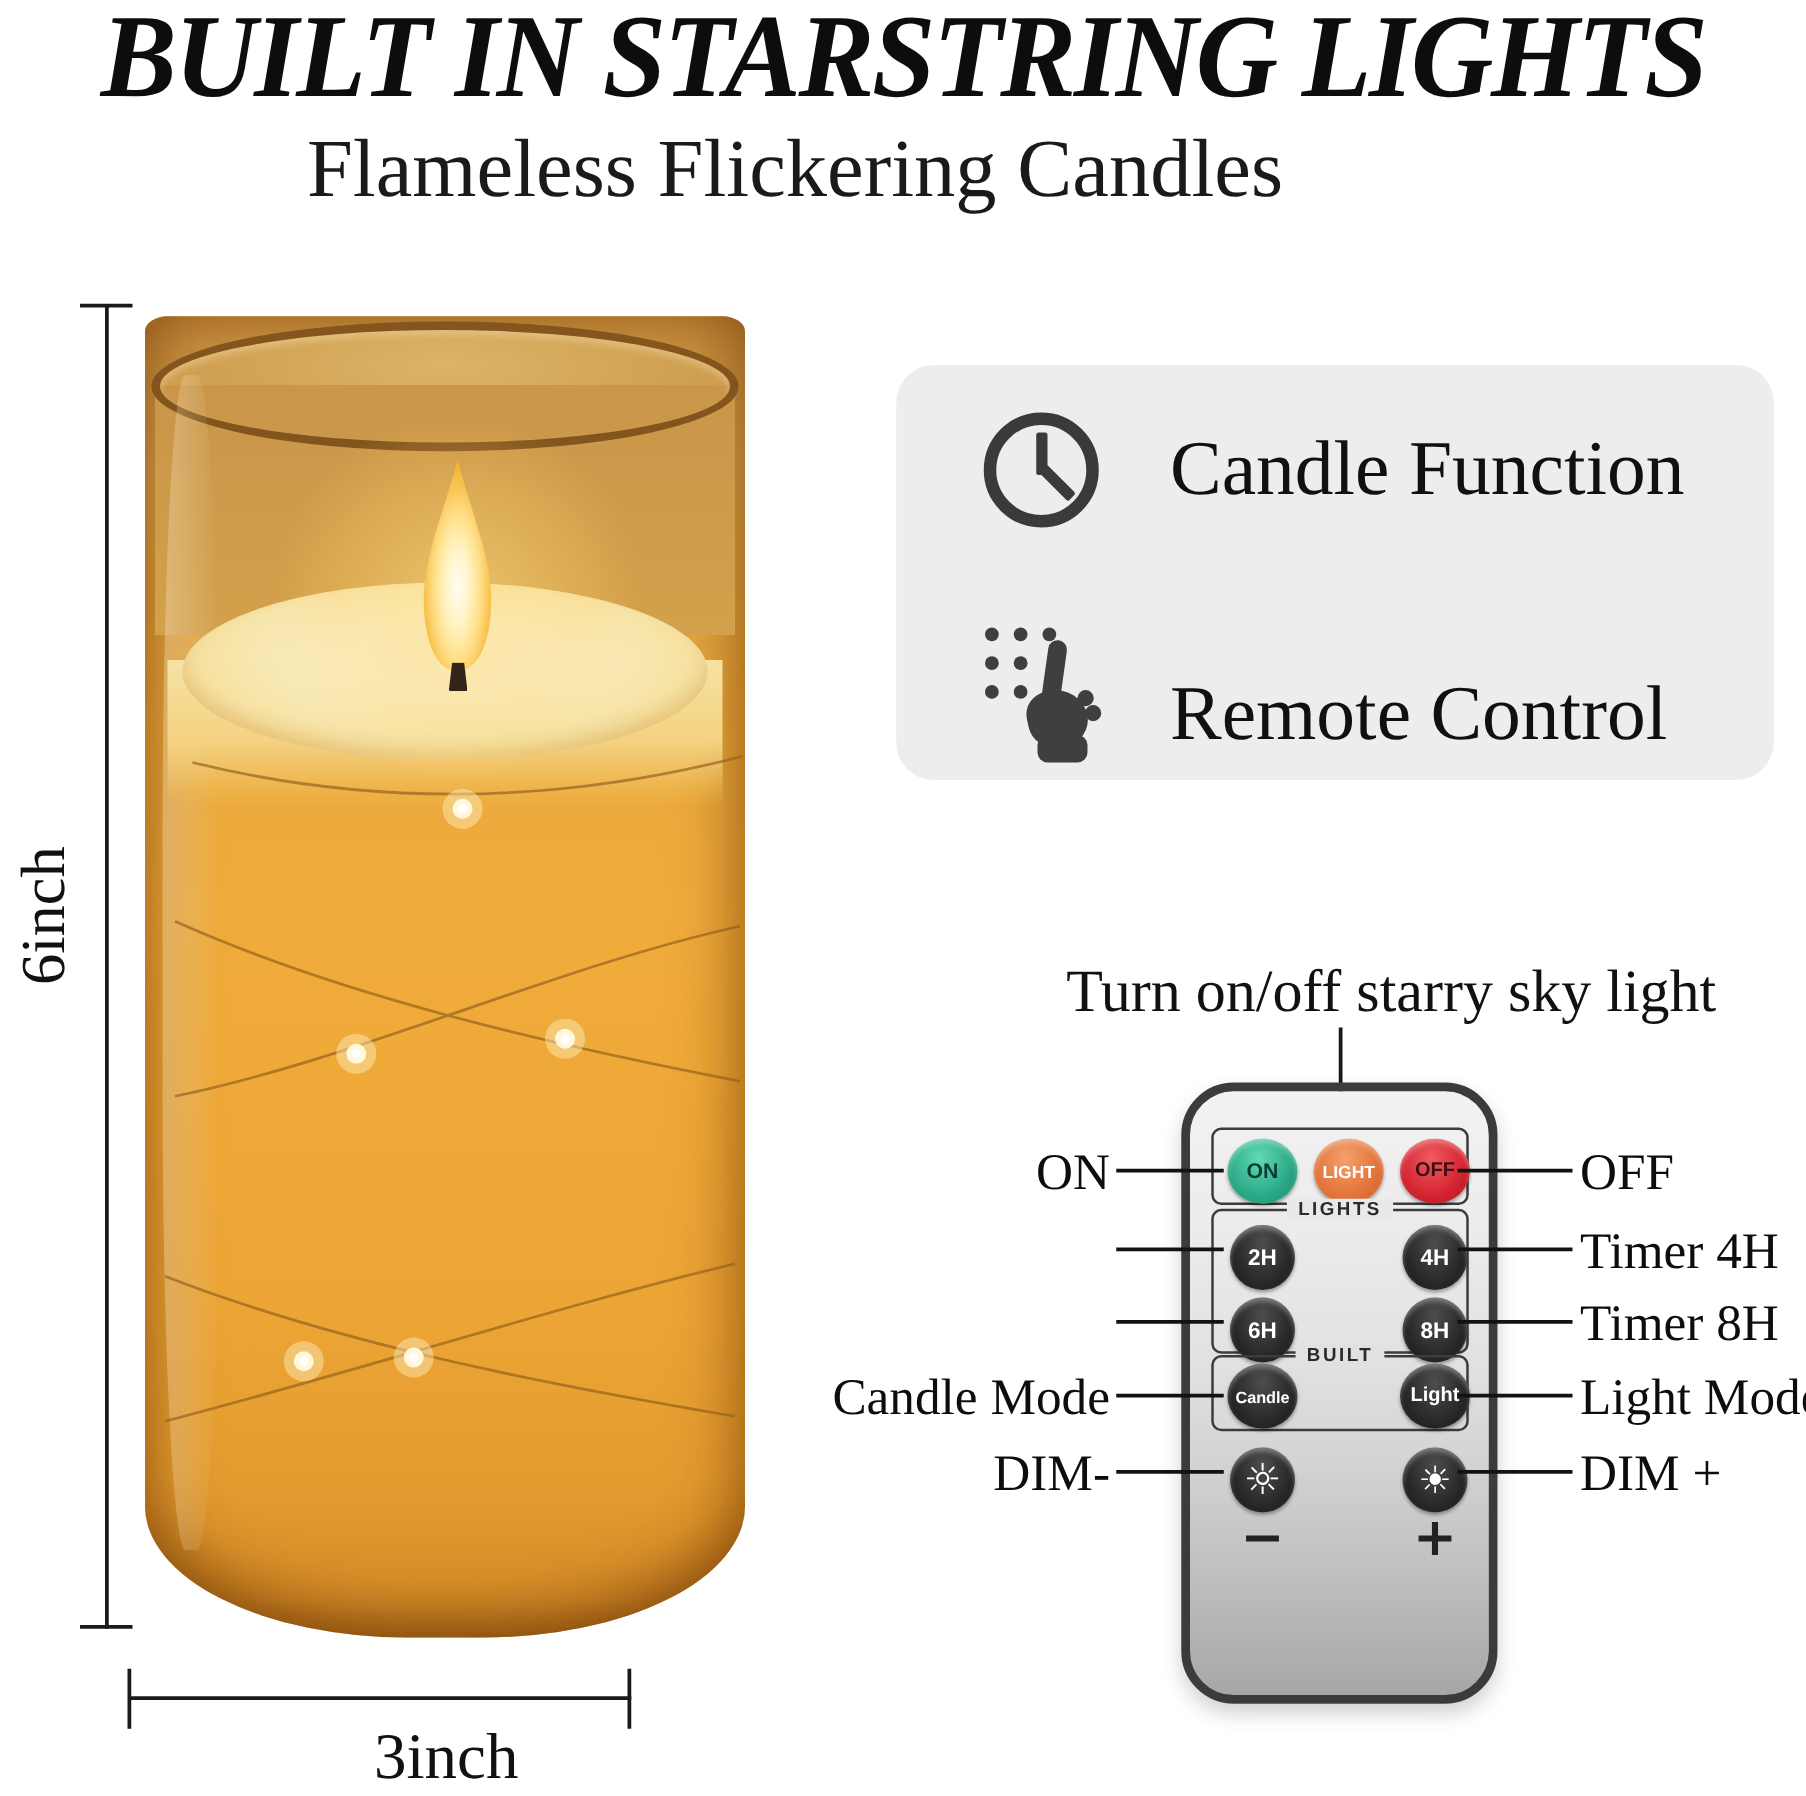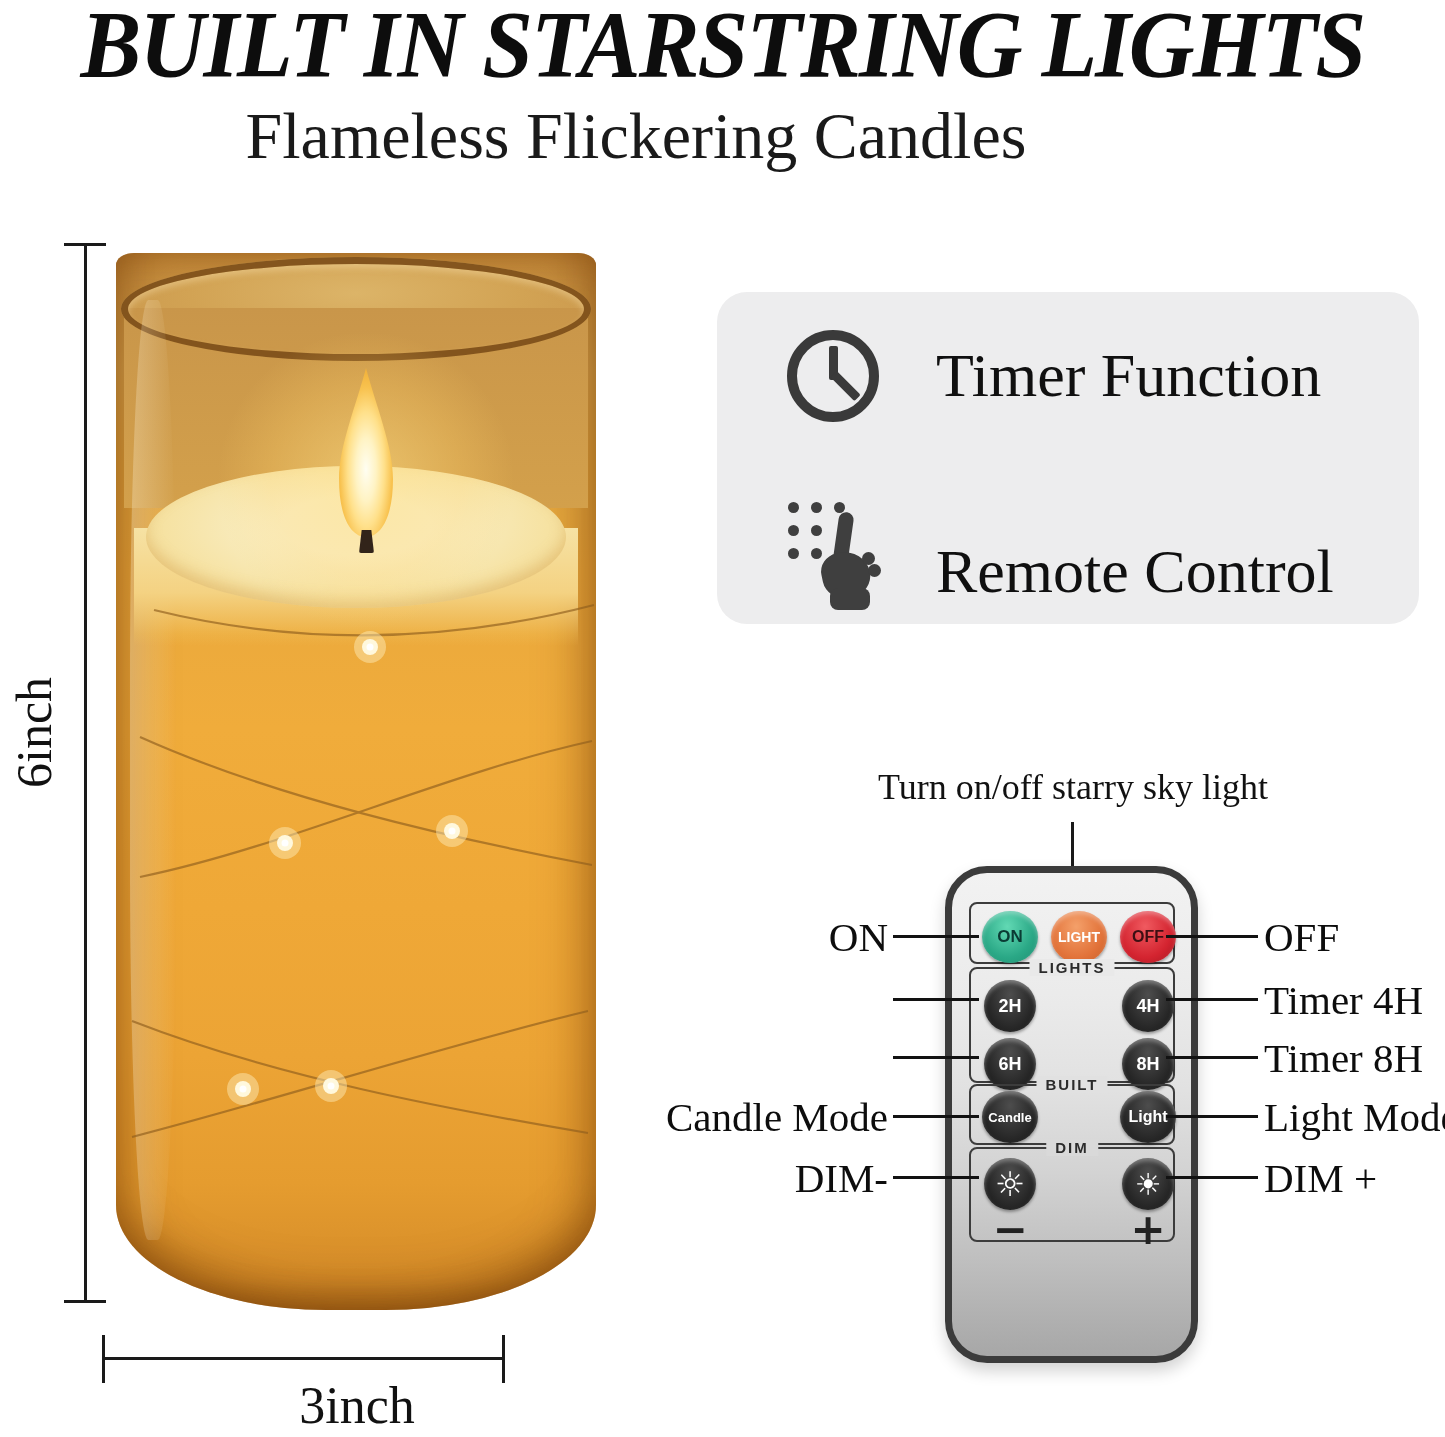--- a/index.html
+++ b/index.html
@@ -49,21 +49,21 @@
   
   #feature-box{left:717px;top:292px;width:702px;height:332px;border-radius:30px;background:#ededee;}
   .feature-label{font-size:62px;color:#101010;white-space:nowrap;}
   #clock-icon{left:787px;top:330px;width:92px;height:92px;border:10px solid #3a3a3a;
     border-radius:50%;box-sizing:border-box;}
   .clock-hand{background:#3a3a3a;border-radius:2px;}
   .kp-dot{width:11px;height:11px;border-radius:50%;background:#3f3f3f;}
   .hand-part{background:#3f3f3f;}
 
   
-  #remote-annotation{left:853px;top:766px;width:440px;text-align:center;font-size:36px;white-space:nowrap;}
+  #remote-annotation{left:853px;top:766px;width:440px;text-align:center;font-size:48px;white-space:nowrap;}
   #annotation-line{left:1071px;top:822px;width:3px;height:90px;background:#1a1a1a;}
 
   
   #remote{left:945px;top:866px;width:253px;height:497px;box-sizing:border-box;
     border:7px solid #3b3b3b;border-radius:42px;
     background:linear-gradient(180deg,#f2f2f2 0%,#ebebeb 25%,#e1e1e1 45%,#d3d3d3 62%,#bfbfbf 80%,#a7a7a7 100%);
     box-shadow:0 8px 16px rgba(0,0,0,.18);}
   .r-section{position:absolute;border:2px solid #3c3c3c;border-radius:8px;box-sizing:border-box;}
   .sec-label{position:absolute;top:-10px;left:50%;transform:translateX(-50%);padding:0 9px;
     font-family:"Liberation Sans",sans-serif;font-size:15px;font-weight:600;letter-spacing:2px;
@@ -161,21 +161,21 @@
   <div class="abs dim-line" style="left:103px;top:1357px;width:402px;height:3px;"></div>
   <div class="abs dim-line" style="left:102px;top:1335px;width:3px;height:48px;"></div>
   <div class="abs dim-line" style="left:502px;top:1335px;width:3px;height:48px;"></div>
   <div class="abs" id="width-label">3inch</div>
 
   <div class="abs" id="feature-box"></div>
 
   <div class="abs" id="clock-icon"></div>
   <div class="abs clock-hand" style="left:829px;top:346px;width:9px;height:34px;"></div>
   <div class="abs clock-hand" style="left:829px;top:374px;width:9px;height:34px;transform-origin:50% 0;transform:rotate(-45deg);"></div>
-  <div class="abs feature-label" style="left:936px;top:340px;">Timer Function</div>
+  <div class="abs feature-label" style="left:936px;top:340px;">Candle Function</div>
 
   <div class="abs" style="left:786px;top:500px;width:110px;height:120px;">
     <div class="kp-dot" style="position:absolute;left:2px;top:2px;"></div>
     <div class="kp-dot" style="position:absolute;left:25px;top:2px;"></div>
     <div class="kp-dot" style="position:absolute;left:48px;top:2px;"></div>
     <div class="kp-dot" style="position:absolute;left:2px;top:25px;"></div>
     <div class="kp-dot" style="position:absolute;left:25px;top:25px;"></div>
     <div class="kp-dot" style="position:absolute;left:2px;top:48px;"></div>
     <div class="kp-dot" style="position:absolute;left:25px;top:48px;"></div>
     <div class="hand-part" style="position:absolute;left:50px;top:12px;width:15px;height:52px;border-radius:8px;transform:rotate(8deg);"></div>
@@ -221,23 +221,20 @@
     <div class="r-section" style="left:17px;top:211px;width:206px;height:61px;">
       <span class="sec-label" style="background:#e1e1e1;">BUILT</span>
     </div>
     <div class="r-btn btn-dark" style="left:30px;top:218px;width:56px;height:52px;font-size:13px;">
         <span>Candle</span>
       </div>
     <div class="r-btn btn-dark" style="left:168px;top:218px;width:56px;height:52px;font-size:16px;">
         <span>Light</span>
       </div>
 
-    <div class="r-section" style="left:17px;top:274px;width:206px;height:95px;">
-      <span class="sec-label" style="background:#d9d9d9;">DIM</span>
-    </div>
     <div class="r-btn btn-dark" style="left:32px;top:285px;width:52px;height:52px;">
         <span class="sun-glyph" style="font-size:34px;">☼</span>
       </div>
     <div class="r-btn btn-dark" style="left:170px;top:285px;width:52px;height:52px;">
         <span class="sun-glyph" style="font-size:30px;">☀</span>
       </div>
     <div class="pm" style="left:38px;top:336px;width:40px;font-size:42px;">−</div>
     <div class="pm" style="left:176px;top:336px;width:40px;font-size:42px;">+</div>
   </div>
 

